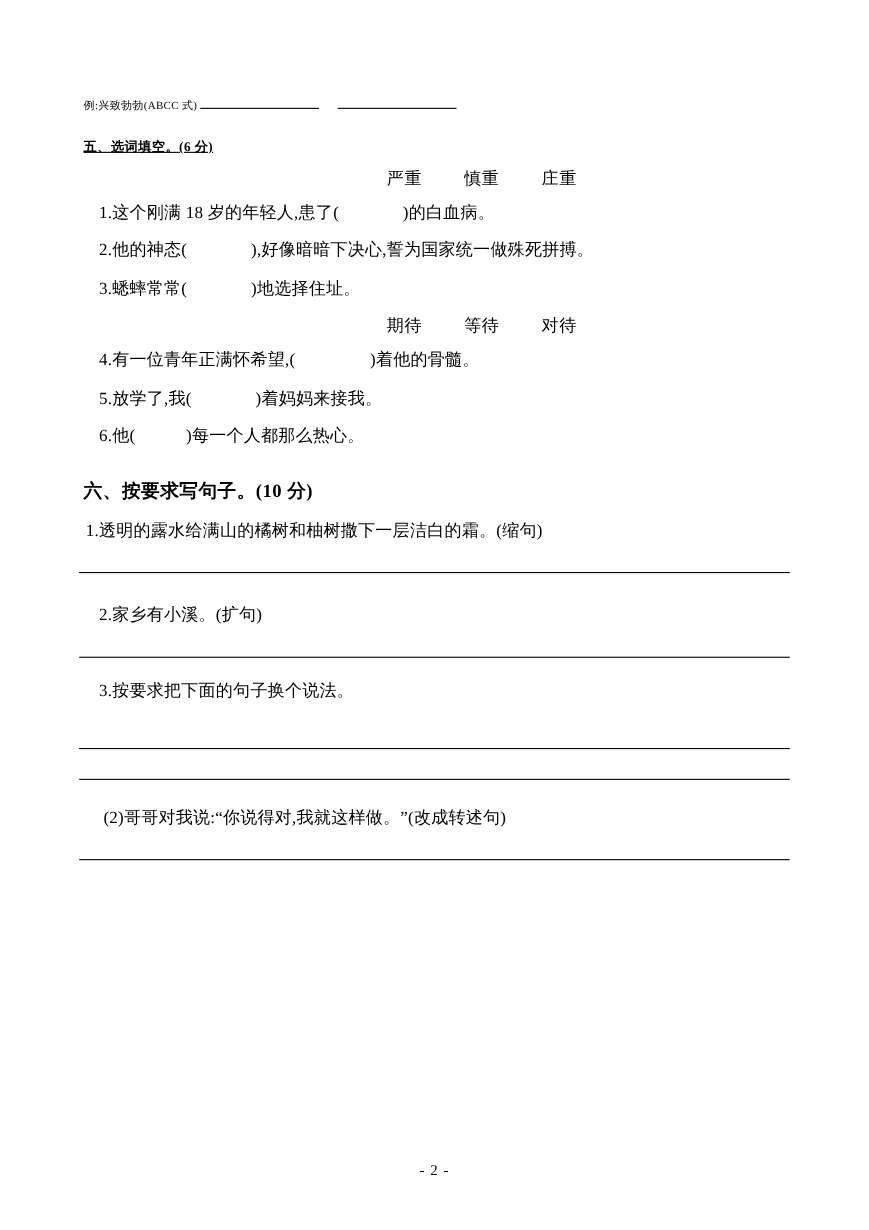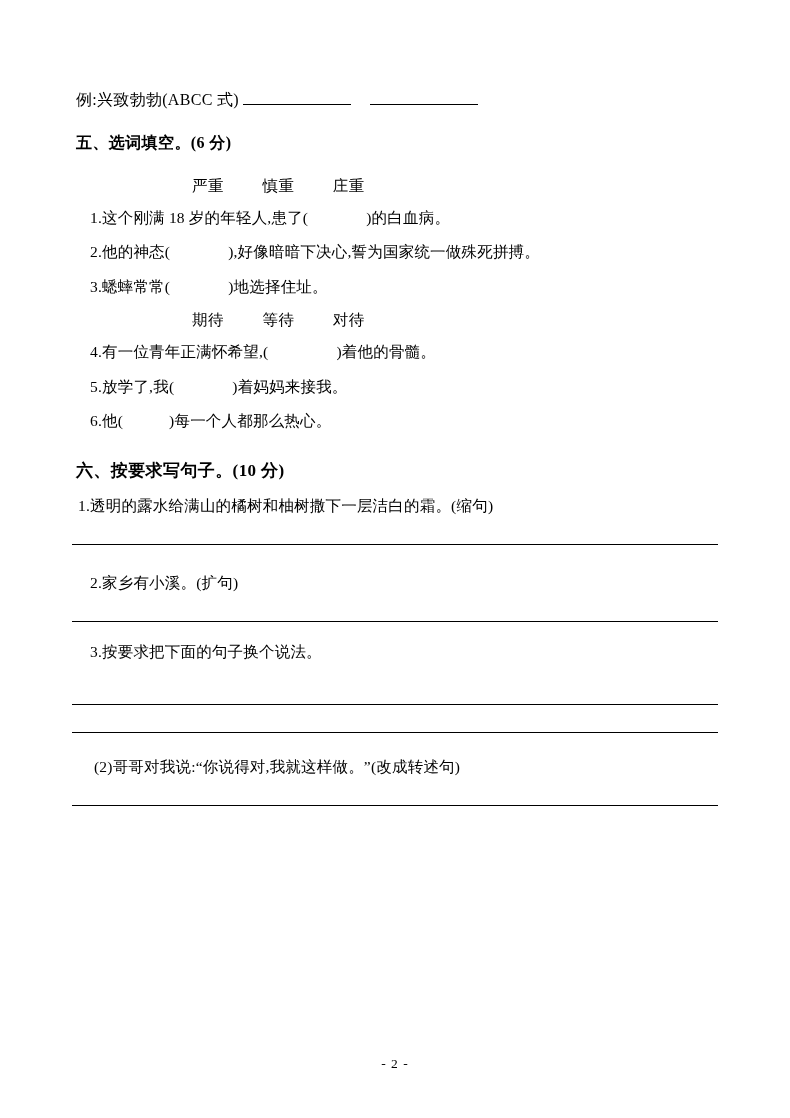--- a/index.html
+++ b/index.html
@@ -17,47 +17,49 @@
   }
   .page {
     position: relative;
     width: 790px;
     height: 1118px;
     box-sizing: border-box;
     padding: 88px 72px 0 72px;
   }
 
   .example-line {
-    font-size: 16px;
+    font-size: 10px;
     letter-spacing: 0.3px;
     margin: 0 0 6px 0;
     padding-left: 4px;
   }
   .blank-ul {
     display: inline-block;
     border-bottom: 1px solid #000;
     height: 1em;
     vertical-align: baseline;
   }
   .blank-w1 { width: 108px; }
   .blank-w2 { width: 108px; margin-left: 14px; }
 
   .section-title {
-    font-size: 16px;
+    font-size: 12px;
     font-weight: bold;
-    margin: 22px 0 22px 0;
+    margin: 22px 0 10px 0;
     padding-left: 4px;
     letter-spacing: 0.4px;
+    text-decoration: underline;
   }
 
   .word-bank {
     font-size: 15.5px;
     margin: 4px 0 10px 0;
     padding-left: 120px;
     letter-spacing: 0.5px;
+    text-align: center;
   }
   .word-bank span { display: inline-block; margin-right: 34px; }
 
   .q {
     font-size: 15.5px;
     margin: 0 0 12px 0;
     padding-left: 18px;
     letter-spacing: 0.2px;
     line-height: 1.45;
   }

